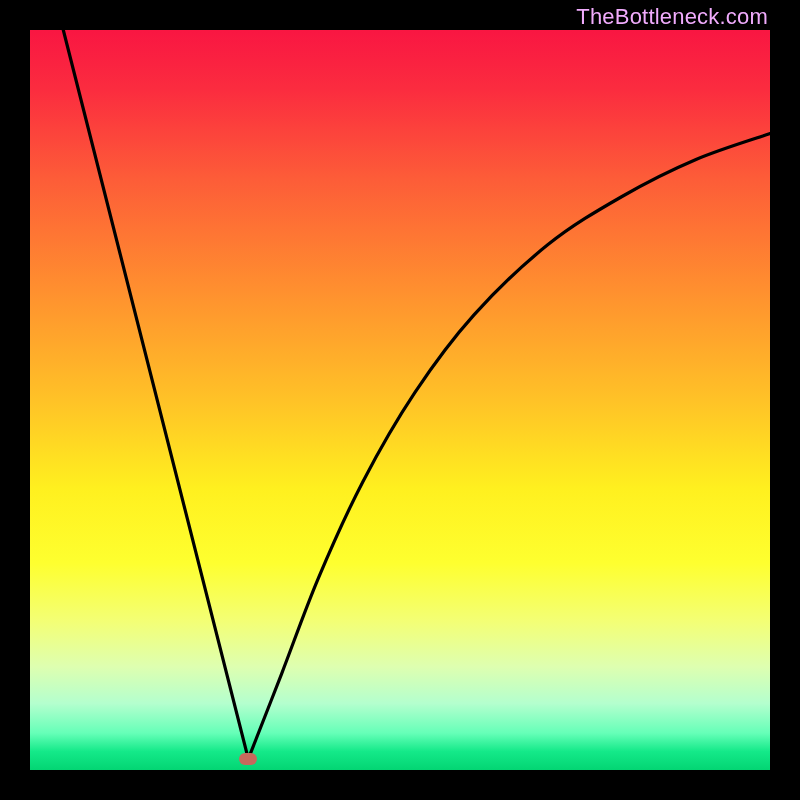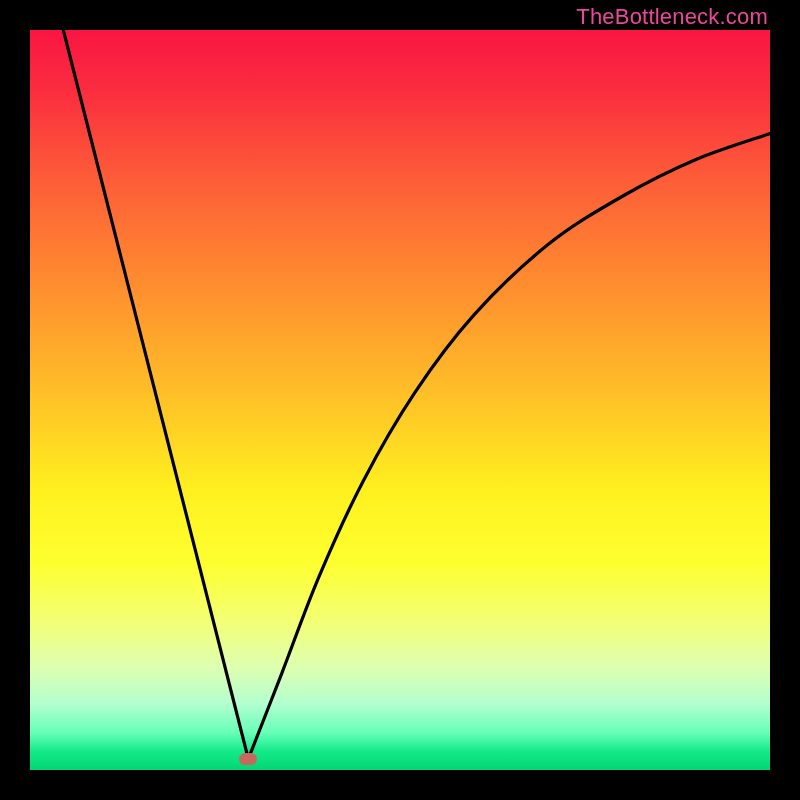--- a/index.html
+++ b/index.html
@@ -34,21 +34,21 @@
     position: absolute;
     left: 0;
     top: 0;
     width: 100%;
     height: 100%;
   }
   .watermark {
     position: absolute;
     top: 4px;
     right: 32px;
-    color: #ec4899;
+    color: #f0abfc;
     font-size: 22px;
     font-weight: 500;
     letter-spacing: 0.2px;
   }
   .minimum-marker {
     position: absolute;
     width: 18px;
     height: 12px;
     background: #c6695c;
     border-radius: 6px;

